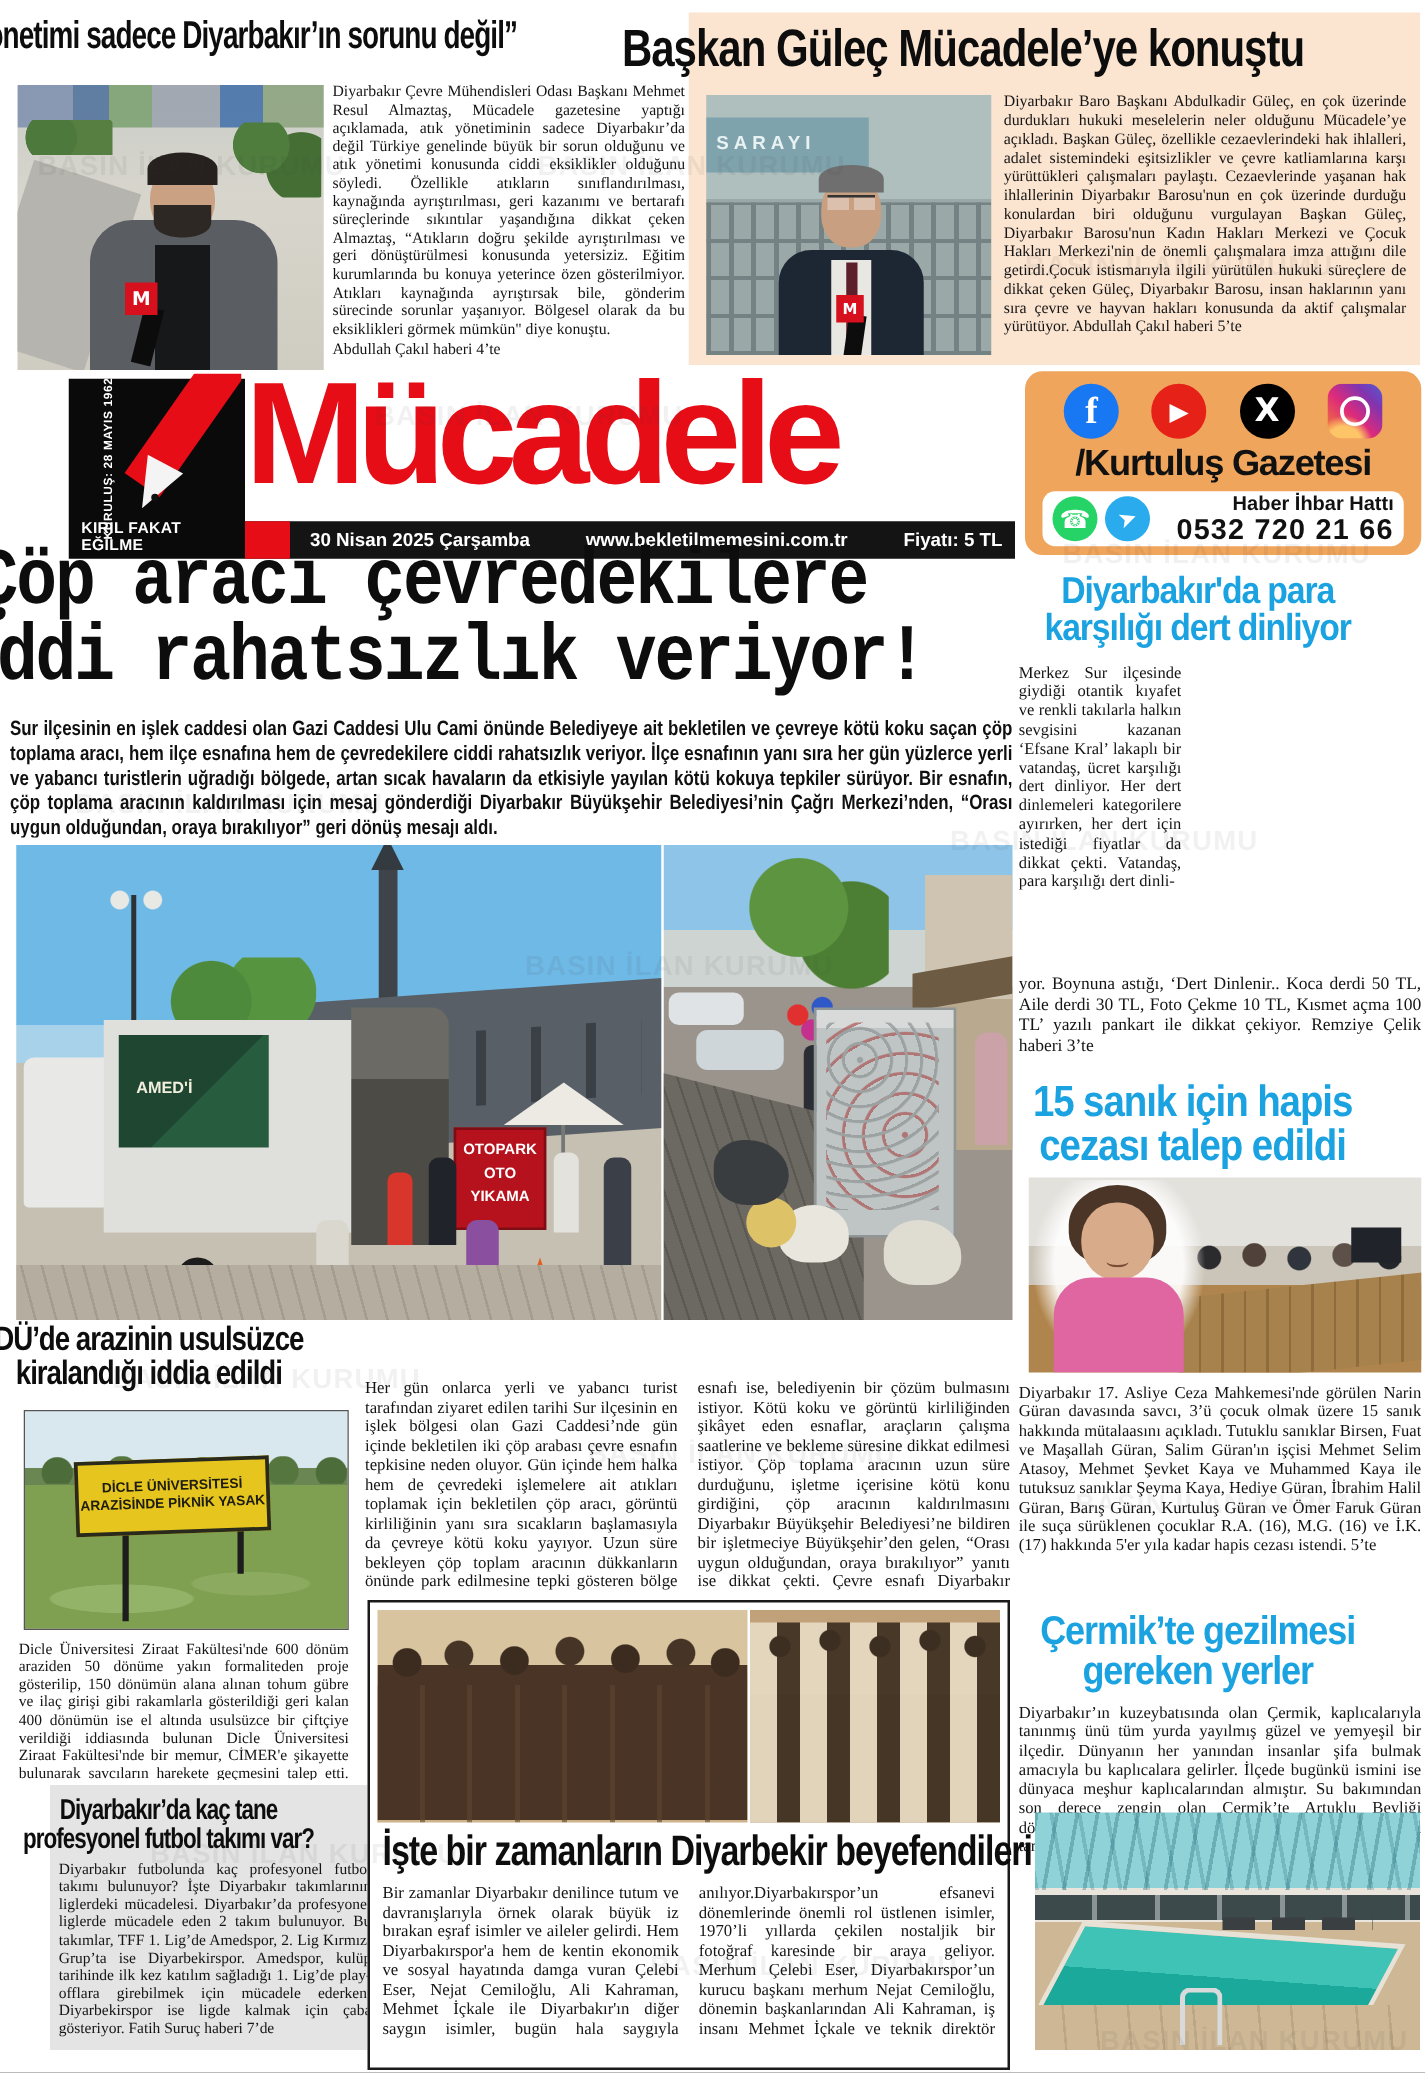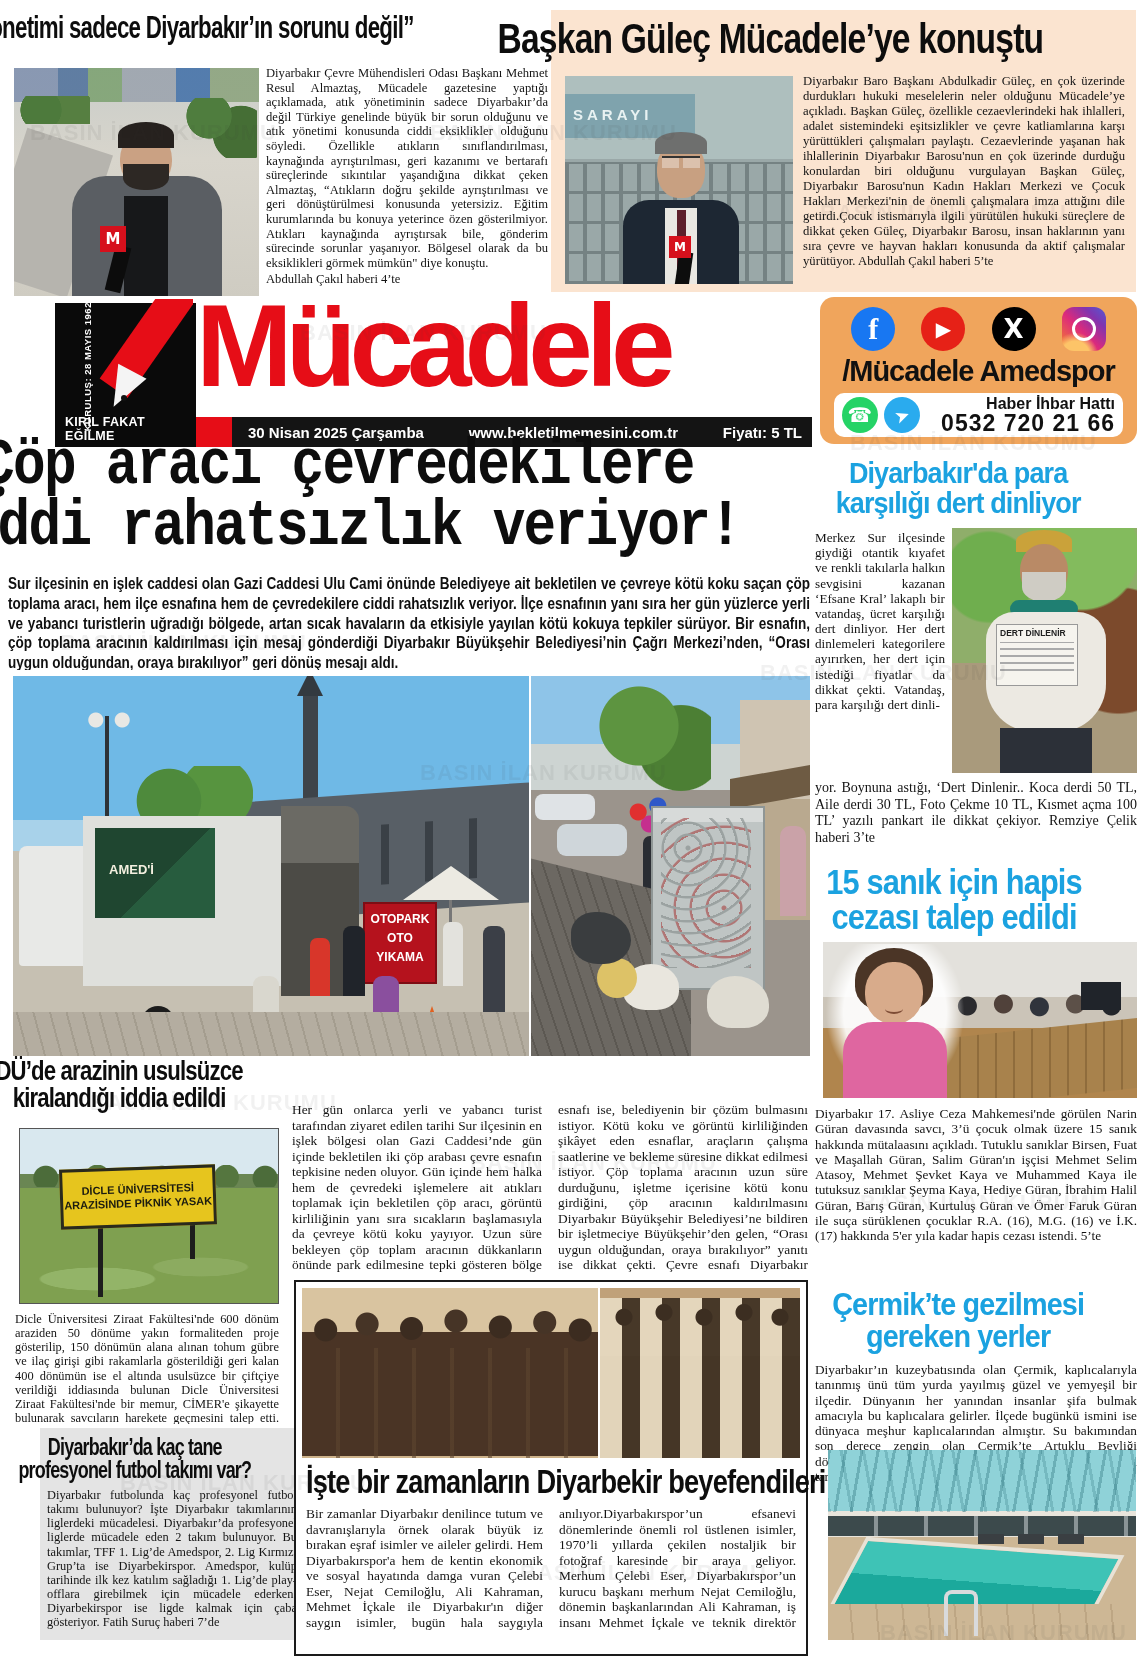--- a/index.html
+++ b/index.html
@@ -102,21 +102,21 @@
 
     <div class="abs" style="left:820px;top:1px;width:317px;height:147px;background:#f0a55c;border-radius:14px;">
       <div class="abs" style="left:0;top:10px;width:100%;display:flex;justify-content:space-around;padding:0 18px;box-sizing:border-box;">
         <div class="icn" style="width:44px;height:44px;border-radius:50%;background:#1877f2;color:#fff;font-size:30px;font-weight:700;font-family:'Liberation Serif',serif;">f</div>
         <div class="icn" style="width:44px;height:44px;border-radius:50%;background:#e62117;color:#fff;font-size:20px;">▶</div>
         <div class="icn" style="width:44px;height:44px;border-radius:50%;background:#000;color:#fff;font-size:26px;font-weight:800;">X</div>
         <div class="icn" style="width:44px;height:44px;border-radius:12px;background:radial-gradient(circle at 30% 110%,#fdc468 0 25%,transparent 40%),linear-gradient(45deg,#f58529,#dd2a7b 45%,#8134af 75%,#515bd4);">
           <div style="width:18px;height:18px;border:3px solid #fff;border-radius:50%;"></div>
         </div>
       </div>
-      <div class="abs sans" style="left:0;top:58px;width:100%;text-align:center;font-size:29px;font-weight:800;color:#111;letter-spacing:-1px;">/Mücadele Amedspor</div>
+      <div class="abs sans" style="left:0;top:58px;width:100%;text-align:center;font-size:29px;font-weight:800;color:#111;letter-spacing:-1px;">/Kurtuluş Gazetesi</div>
       <div class="abs pillbar" style="left:14px;top:96px;width:289px;height:44px;background:#fff;border-radius:10px;padding:0 8px;box-sizing:border-box;">
         <div class="icn" style="width:36px;height:36px;border-radius:50%;background:#25d366;color:#fff;font-size:20px;flex:0 0 auto;">☎</div>
         <div class="icn" style="width:36px;height:36px;border-radius:50%;background:#2aabee;color:#fff;font-size:18px;margin-left:6px;flex:0 0 auto;transform:rotate(-20deg);">➤</div>
         <div style="margin-left:auto;text-align:right;">
           <div class="sans" style="font-size:16px;font-weight:800;color:#111;line-height:1;">Haber İhbar Hattı</div>
           <div class="sans" style="font-size:23px;font-weight:800;color:#111;line-height:1;letter-spacing:1px;">0532 720 21 66</div>
         </div>
       </div>
     </div>
   </div>
@@ -183,32 +183,20 @@
   </div>
 
   <div class="abs" style="left:815px;top:450px;width:322px;height:1200px;">
     <div class="hl abs" style="left:0;top:8px;width:322px;">
       <div class="cond" style="transform:scaleX(0.9);width:358px;margin-left:-18px;">
         <div class="cyan" style="font-size:30px;letter-spacing:-1px;">Diyarbakır'da para</div>
         <div class="cyan" style="font-size:30px;letter-spacing:-1px;">karşılığı dert dinliyor</div>
       </div>
     </div>
 
-    <div class="photo" style="left:137px;top:78px;width:185px;height:245px;background:radial-gradient(circle at 20% 20%,#6fae4e 0 18%,transparent 19%),radial-gradient(circle at 70% 10%,#83bb5d 0 22%,transparent 23%),radial-gradient(circle at 90% 50%,#7c4a2c 0 30%,transparent 31%),linear-gradient(180deg,#8fae6a 0 55%,#a99a7c 55% 100%);">
-      <div class="abs" style="left:64px;top:2px;width:56px;height:22px;background:#caa23a;border-radius:50% 50% 0 0;"></div>
-      <div class="abs" style="left:68px;top:16px;width:48px;height:54px;background:#b98a66;border-radius:48%;"></div>
-      <div class="abs" style="left:70px;top:44px;width:44px;height:30px;background:#cfccc4;border-radius:0 0 50% 50%;"></div>
-      <div class="abs" style="left:58px;top:72px;width:68px;height:18px;background:#1f7f72;border-radius:10px;"></div>
-      <div class="abs" style="left:34px;top:84px;width:120px;height:120px;background:#ece9e2;border-radius:28px 28px 40% 40%;"></div>
-      <div class="abs" style="left:44px;top:96px;width:74px;height:54px;background:#f6f4ee;border:1px solid #999;padding:3px;">
-        <div class="sans" style="font-size:8.5px;font-weight:800;color:#222;">DERT DİNLENİR</div>
-        <div style="margin-top:3px;height:30px;background:repeating-linear-gradient(0deg,#aaa 0 1.5px,transparent 1.5px 7px);"></div>
-      </div>
-      <div class="abs" style="left:48px;top:200px;width:92px;height:45px;background:#2c3038;"></div>
-    </div>
     <div class="body-txt just hidden-ov abs" style="left:0;top:80px;width:130px;height:246px;font-size:13.2px;line-height:1.15;">Merkez Sur ilçesinde giydiği otantik kıyafet ve renkli takılarla halkın sevgisini kazanan ‘Efsane Kral’ lakaplı bir vatandaş, ücret karşılığı dert dinliyor. Her dert dinlemeleri kategorilere ayırırken, her dert için istediği fiyatlar da dikkat çekti. Vatandaş, para karşılığı dert dinli-</div>
     <div class="body-txt just hidden-ov abs" style="left:0;top:330px;width:322px;height:76px;font-size:14px;line-height:1.18;">yor. Boynuna astığı, ‘Dert Dinlenir.. Koca derdi 50 TL, Aile derdi 30 TL, Foto Çekme 10 TL, Kısmet açma 100 TL’ yazılı pankart ile dikkat çekiyor.   Remziye Çelik haberi 3’te</div>
 
     <div class="hl abs" style="left:0;top:414px;width:322px;">
       <div class="cond" style="transform:scaleX(0.88);width:366px;margin-left:-22px;">
         <div class="cyan" style="font-size:35px;letter-spacing:-1px;">15 sanık için hapis</div>
         <div class="cyan" style="font-size:35px;letter-spacing:-1px;">cezası talep edildi</div>
       </div>
     </div>
 

